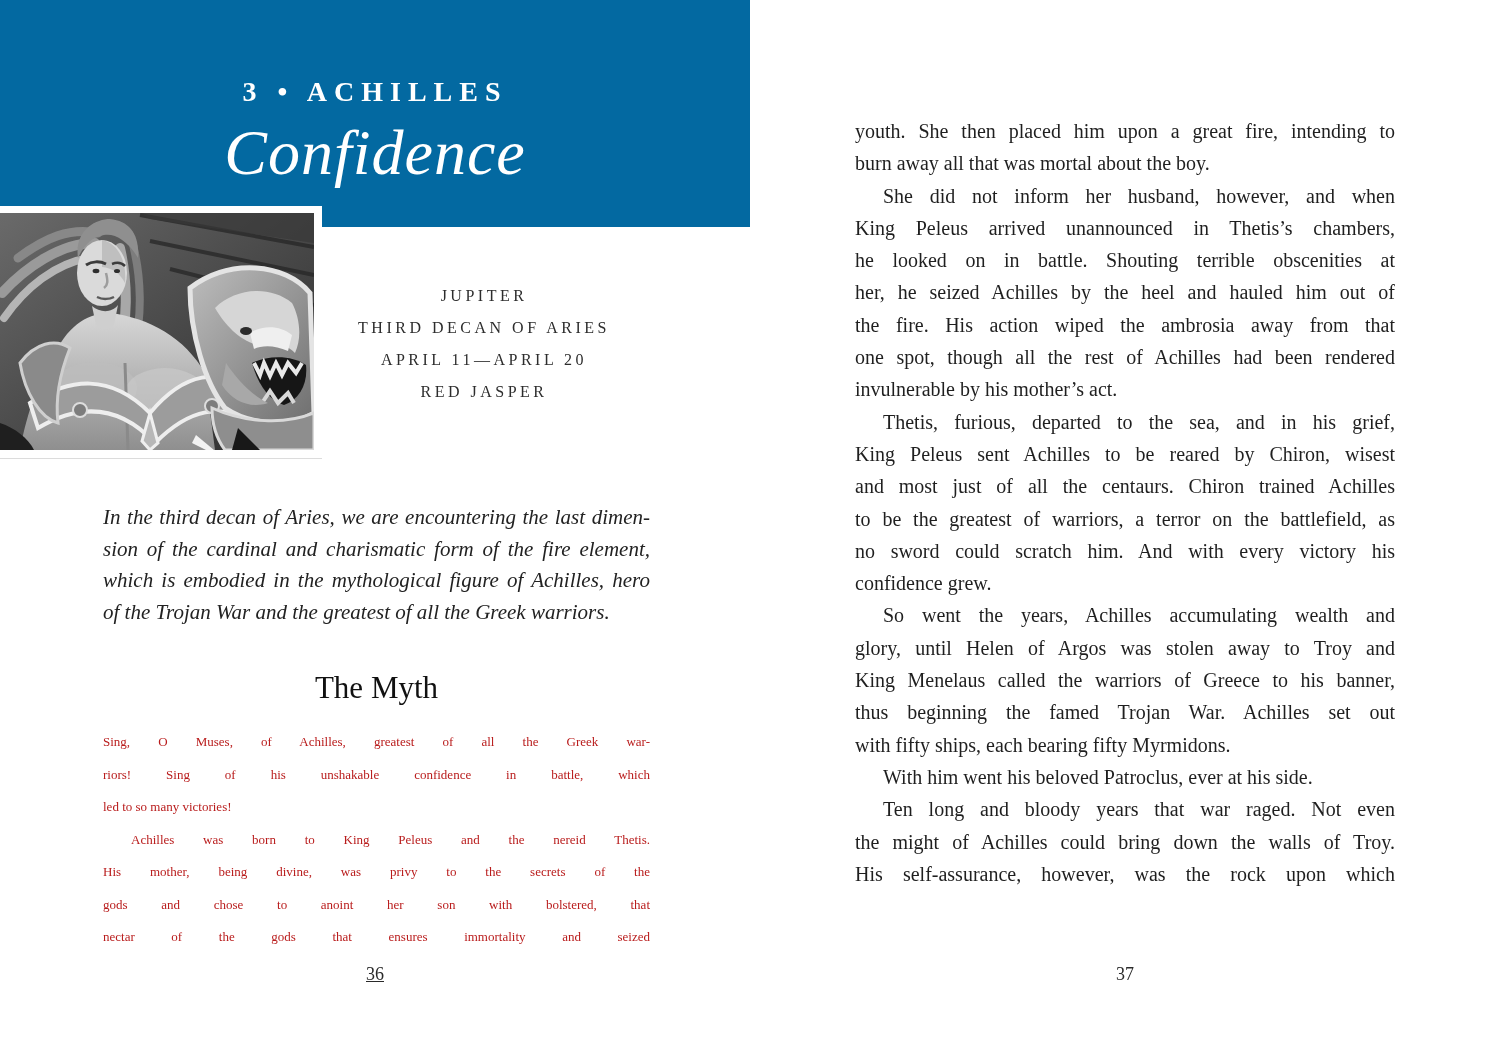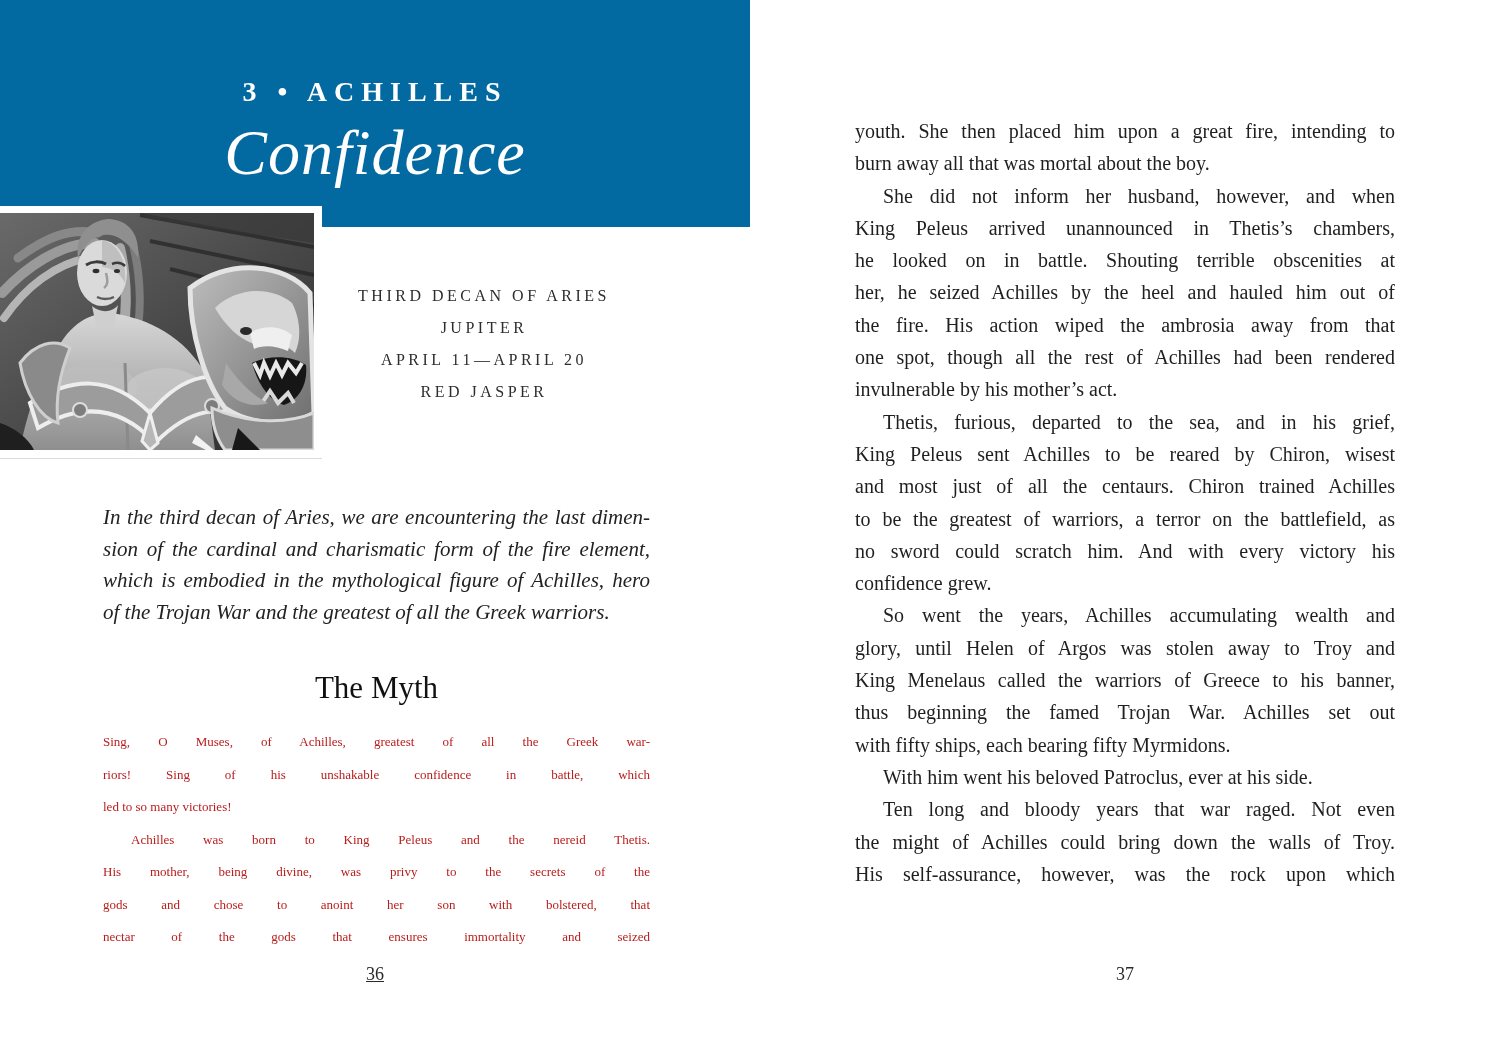--- a/index.html
+++ b/index.html
@@ -144,22 +144,22 @@
         <path d="M212,195 C245,210 285,212 314,200 L314,237 L225,237 C216,225 212,210 212,195 Z" fill="#8e8e8e" stroke="#d9d9d9" stroke-width="3"></path>
       </g>
 
       <path d="M0,210 C15,215 28,225 34,237 L0,237 Z" fill="#1f1f1f"></path>
       <path d="M238,215 L260,237 L232,237 Z" fill="#181818"></path>
       <path d="M196,222 L214,237 L206,237 L192,230 Z" fill="#f2f2f2"></path>
     </svg>
   </div>
 
   <div class="attributes">
+      <div class="attr-line">JUPITER</div>
       <div class="attr-line">THIRD DECAN OF ARIES</div>
-      <div class="attr-line">JUPITER</div>
       <div class="attr-line">APRIL 11—APRIL 20</div>
       <div class="attr-line">RED JASPER</div>
     </div>
 
   <div class="intro">
       <div class="para">
         <div class="line">In the third decan of Aries, we are encountering the last dimen-</div>
         <div class="line">sion of the cardinal and charismatic form of the fire element,</div>
         <div class="line">which is embodied in the mythological figure of Achilles, hero</div>
         <div class="line last">of the Trojan War and the greatest of all the Greek warriors.</div>

